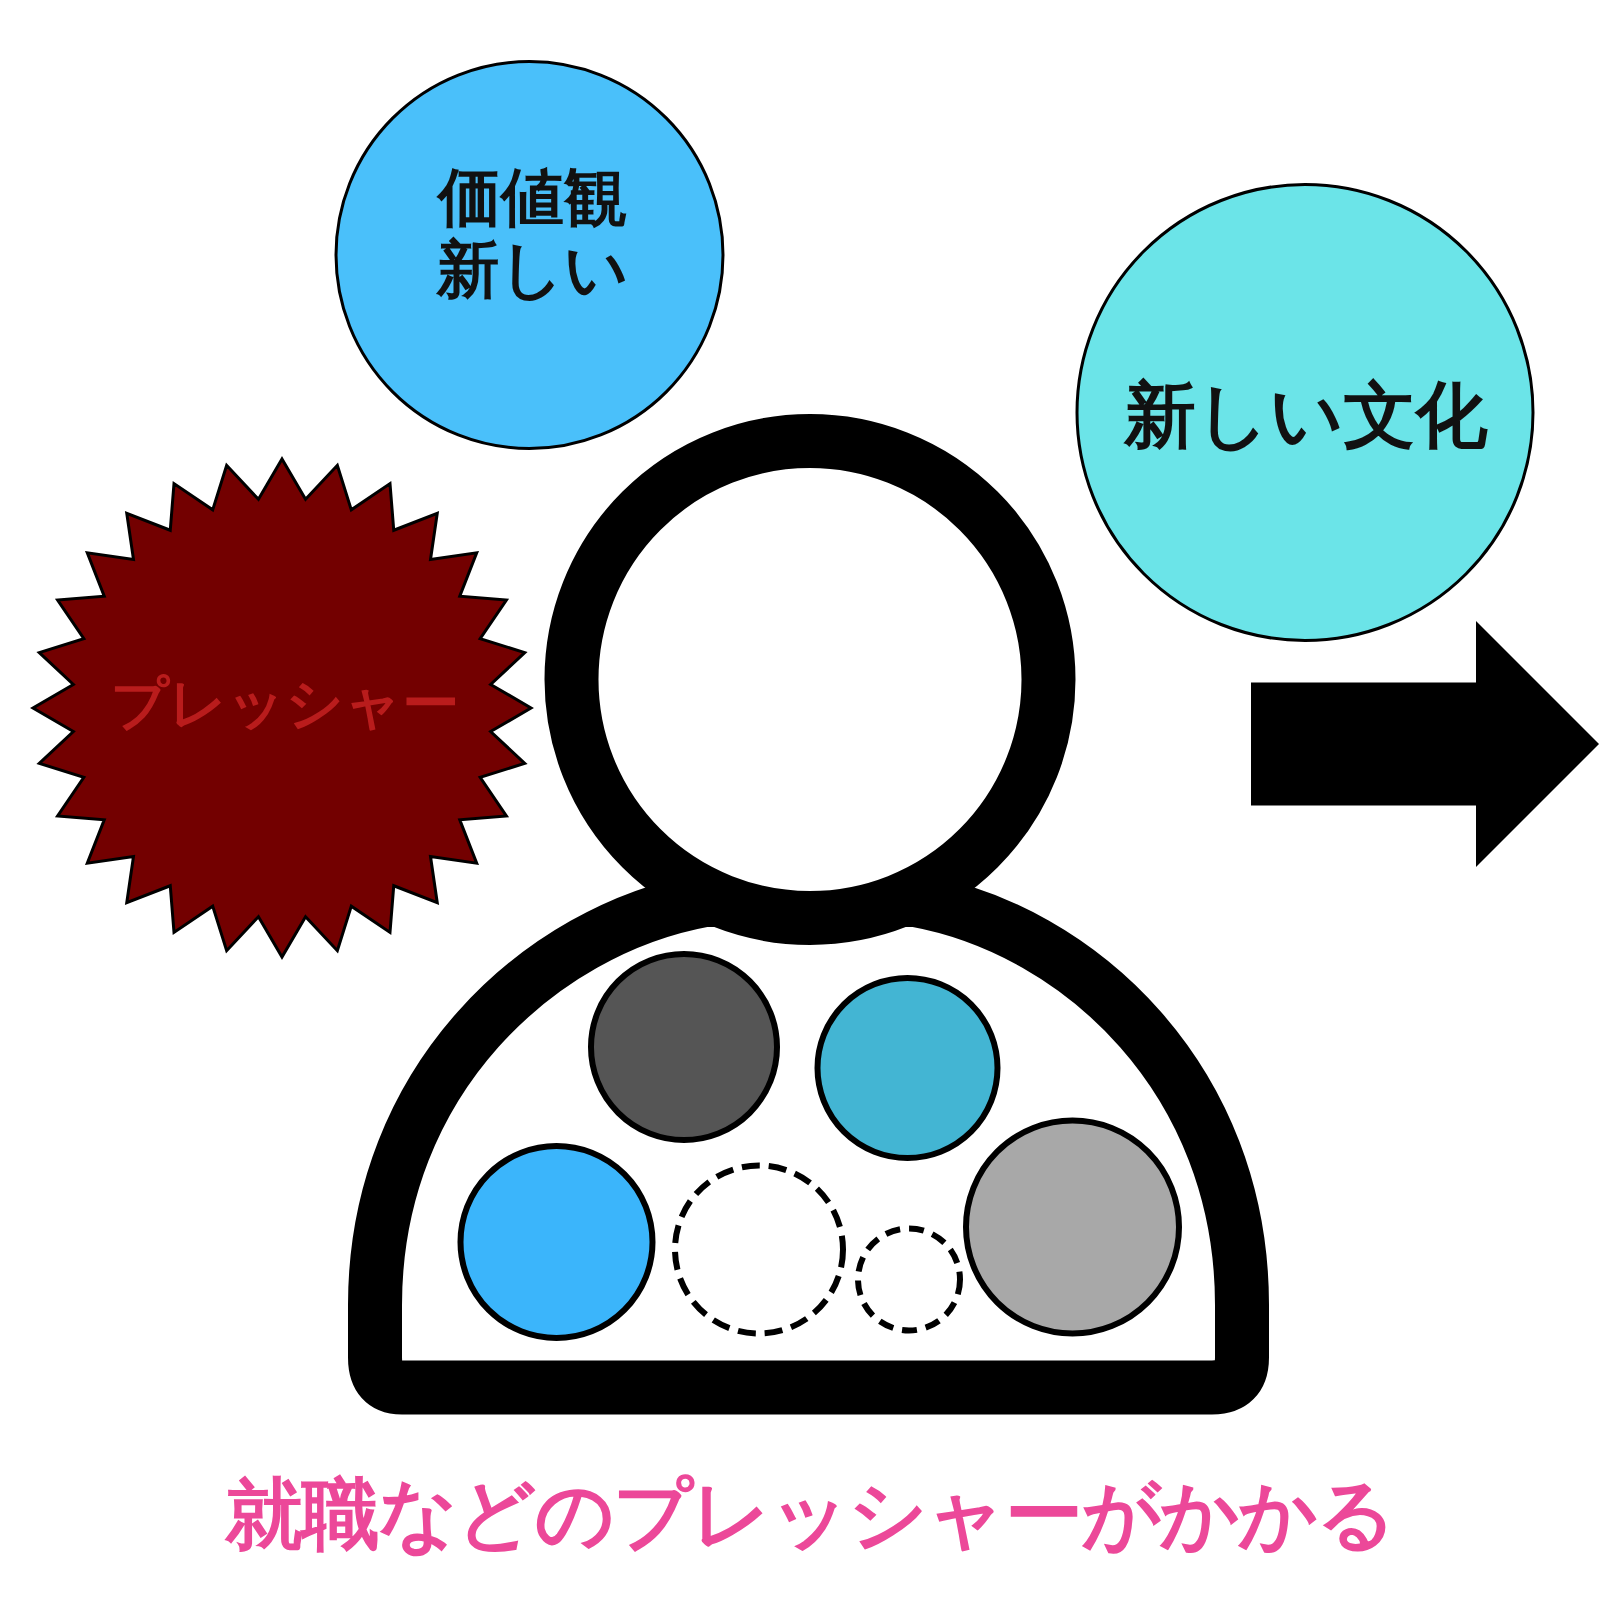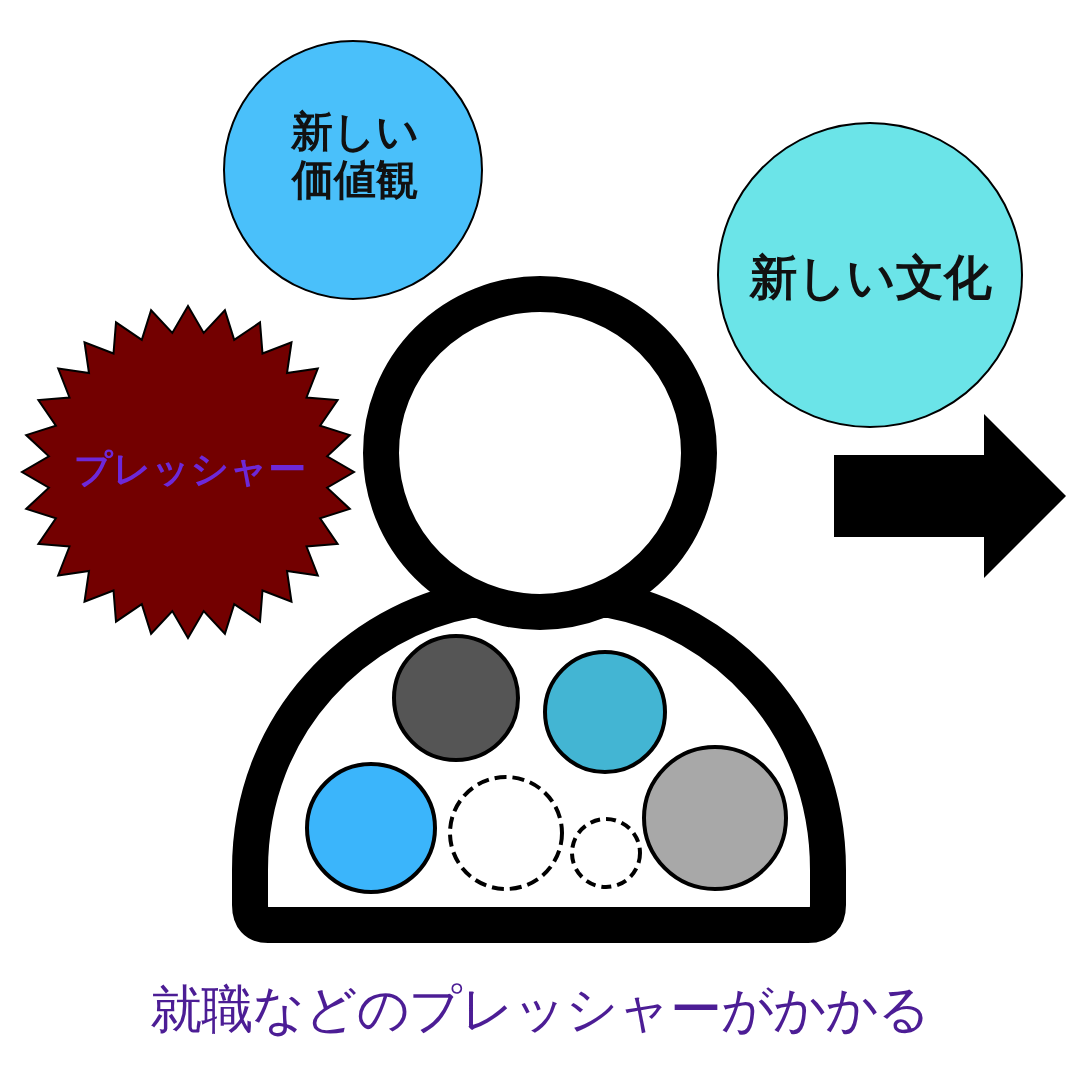--- a/index.html
+++ b/index.html
@@ -2,23 +2,23 @@
 <html><head>
   <meta charset="utf-8">
   <style>
     html, body { margin: 0; padding: 0; background: #ffffff; }
     body { width: 1080px; height: 1080px; position: relative; overflow: hidden;
            font-family: "DejaVu Sans", "Liberation Sans", sans-serif; }
     .canvas { position: absolute; left: 0; top: 0; width: 1080px; height: 1080px; }
     .label { position: absolute; font-weight: bold; text-align: center; line-height: 1.15; }
     .values-label { left: 225px; top: 108px; width: 260px; font-size: 42px; color: #111111; }
     .culture-label { left: 718px; top: 250px; width: 305px; font-size: 48px; color: #111111; }
-    .pressure-label { left: 40px; top: 448px; width: 300px; font-size: 38px; color: #6d28d9; }
+    .pressure-label { left: 40px; top: 448px; width: 300px; font-size: 38px; color: #b91c1c; }
     .caption { position: absolute; left: 0; top: 975px; width: 1080px; font-size: 52px;
-               font-weight: normal; text-align: center; color: #4c1d95; letter-spacing: -1px; }
+               font-weight: bold; text-align: center; color: #ec4899; letter-spacing: -1px; }
   </style>
 </head>
 <body>
 
 <svg class="canvas" width="1080" height="1080" viewBox="0 0 1080 1080" xmlns="http://www.w3.org/2000/svg">
 
   <circle cx="353" cy="170" r="129" fill="#4AC0FA" stroke="#000" stroke-width="2"></circle>
 
   <circle cx="870" cy="275" r="152" fill="#6BE4E8" stroke="#000" stroke-width="2"></circle>
 
@@ -32,18 +32,18 @@
 
   <ellipse cx="456" cy="698" rx="62" ry="62" fill="#555555" stroke="#000" stroke-width="4"></ellipse>
   <ellipse cx="605" cy="712" rx="60" ry="60" fill="#43B5D3" stroke="#000" stroke-width="4"></ellipse>
   <ellipse cx="371" cy="828" rx="64" ry="64" fill="#3BB5FB" stroke="#000" stroke-width="4"></ellipse>
   <ellipse cx="506" cy="833" rx="56" ry="56" fill="none" stroke="#000" stroke-width="4" stroke-dasharray="12 6"></ellipse>
   <ellipse cx="606" cy="853" rx="34" ry="34" fill="none" stroke="#000" stroke-width="4" stroke-dasharray="10 6"></ellipse>
   <ellipse cx="715" cy="818" rx="71" ry="71" fill="#A8A8A8" stroke="#000" stroke-width="4"></ellipse>
 </svg>
 
 <div class="label values-label">
+  <div>価値観</div>
   <div>新しい</div>
-  <div>価値観</div>
 </div>
 <div class="label culture-label">新しい文化</div>
 <div class="label pressure-label">プレッシャー</div>
 <div class="caption">就職などのプレッシャーがかかる</div>
 
 </body></html>

